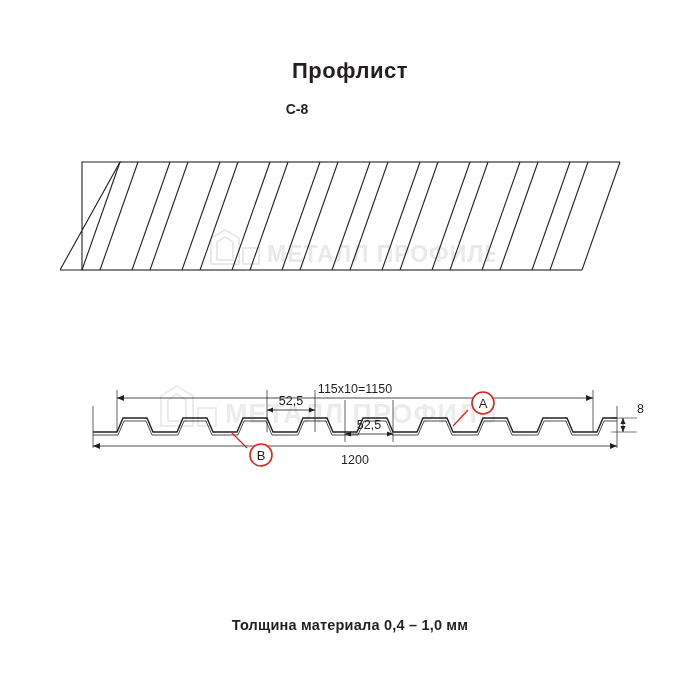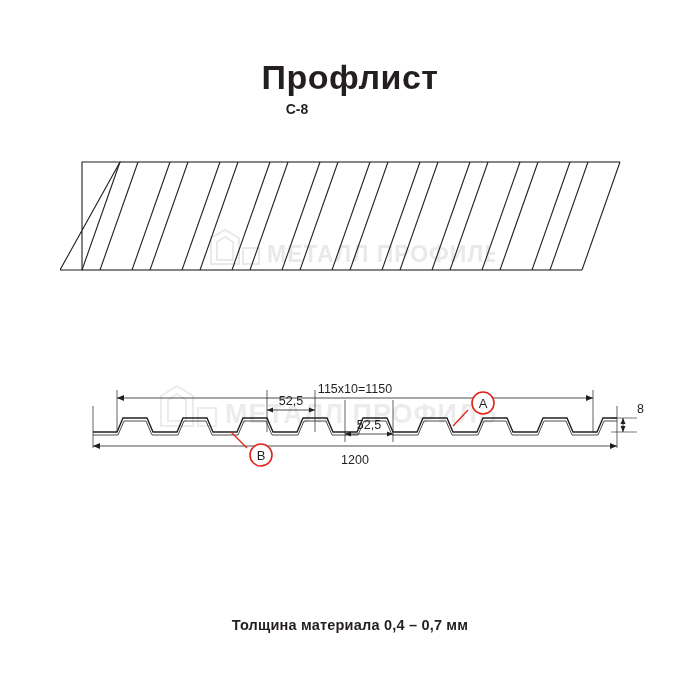--- a/index.html
+++ b/index.html
@@ -19,21 +19,21 @@
     position: relative;
     width: 700px;
     height: 700px;
   }
   .title {
     position: absolute;
     top: 58px;
     left: 0;
     width: 700px;
     text-align: center;
-    font-size: 34px;
+    font-size: 22px;
     font-weight: bold;
     letter-spacing: 0.5px;
     color: #231f20;
   }
   .subtitle {
     position: absolute;
     top: 101px;
     left: 0;
     width: 594px;
     text-align: center;
@@ -263,14 +263,14 @@
       </g>
 
       <text class="lbl" x="300" y="33" text-anchor="middle" font-size="12.5">115х10=1150</text>
       <text class="lbl" x="236" y="45" text-anchor="middle" font-size="12.5">52,5</text>
       <text class="lbl" x="314" y="69" text-anchor="middle" font-size="12.5">52,5</text>
       <text class="lbl" x="300" y="104" text-anchor="middle" font-size="12.5">1200</text>
       <text class="lbl" x="582" y="53" text-anchor="start" font-size="12.5">8</text>
     </svg>
   </div>
 
-  <div class="footer">Толщина материала 0,4 – 0,7 мм</div>
+  <div class="footer">Толщина материала 0,4 – 1,0 мм</div>
 </div>
 
 </body></html>

